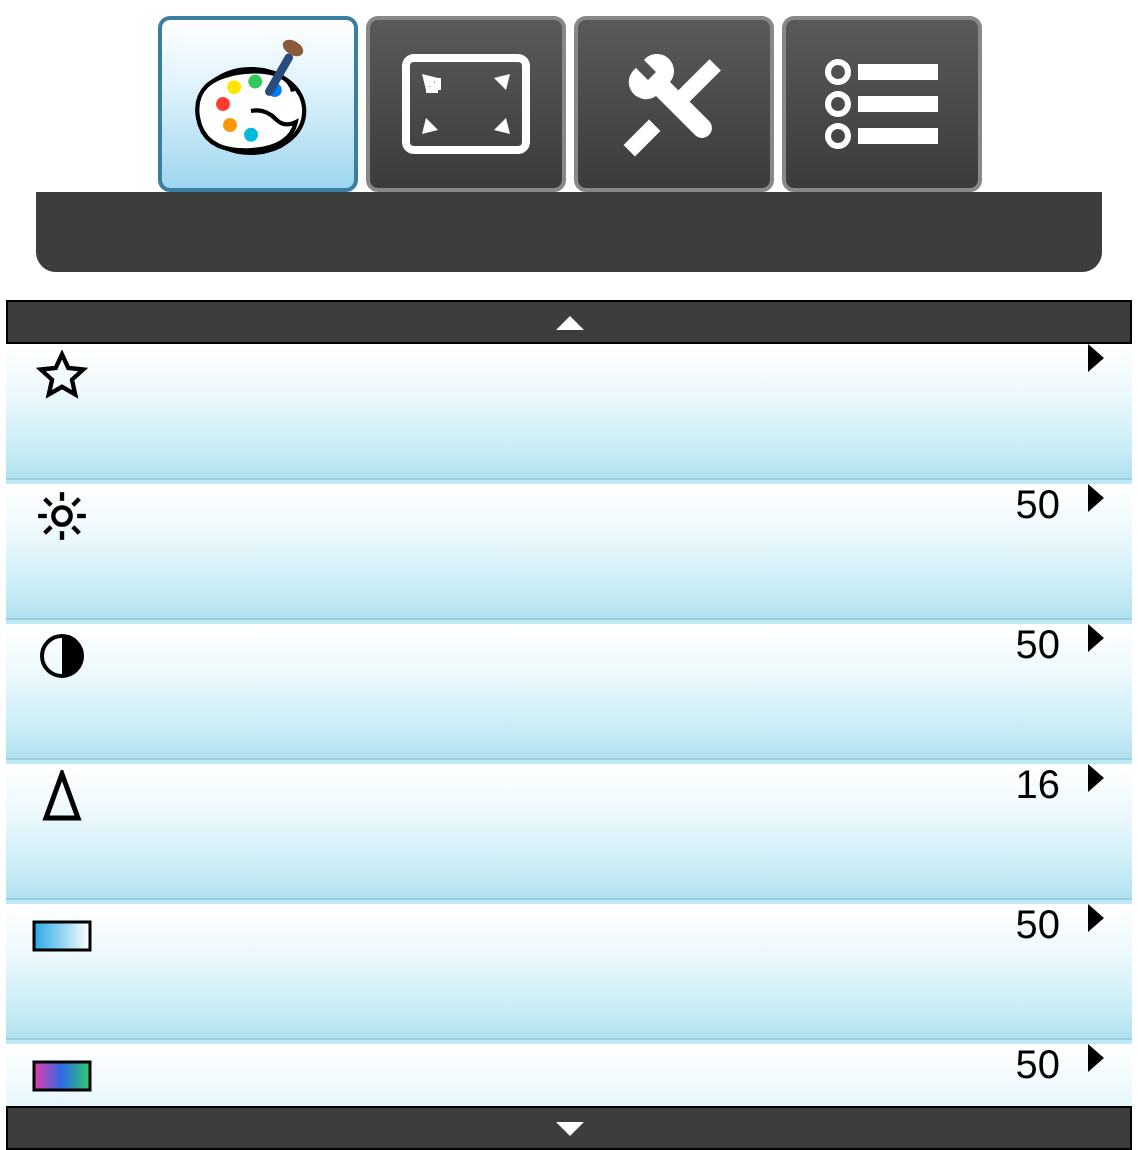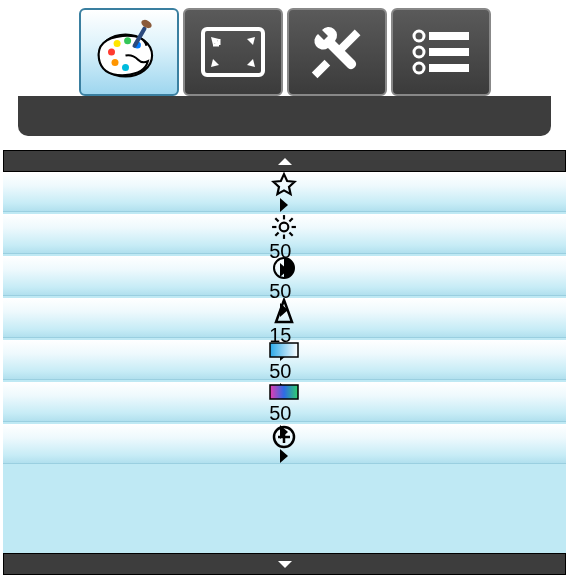--- a/index.html
+++ b/index.html
@@ -69,29 +69,28 @@
   }
   .arrow-up { border-bottom: 7px solid #fff; }
   .arrow-dn { border-top: 7px solid #fff; }
   
   .list {
     position: absolute;
     top: 172px; left: 3px; right: 3px; bottom: 22px;
     background: #bfe9f4;
   }
   .row {
-    height: 40px;
+    height: 68px;
     margin: 0 0 2px 0;
     background: linear-gradient(#ffffff 0%, #eef9fd 35%, #c7ecf6 80%, #b1e0ee 100%);
     border-bottom: 1px solid #9acfe0;
     display: flex;
-    align-items: center;
+    align-items: flex-start;
     padding: 0 14px 0 12px;
     cursor: pointer;
-    flex-direction: column;
   }
   .row .lefticon {
     width: 32px; height: 32px;
     display: flex; align-items: center; justify-content: center;
     color: #000;
   }
   .row .spacer { flex: 1; }
   .row .val {
     font-size: 20px;
     color: #000;
@@ -210,21 +209,21 @@
       <span class="chev"></span>
     </div>
 
     <div class="row">
       <span class="lefticon">
         <svg width="24" height="26" viewBox="0 0 24 26">
             <path d="M12 2 L20 24 L4 24 Z" fill="none" stroke="#000" stroke-width="2.5"></path>
           </svg>
       </span>
       <span class="spacer"></span>
-      <span class="val">15</span>
+      <span class="val">16</span>
       <span class="chev"></span>
     </div>
 
     <div class="row">
       <span class="lefticon">
         <svg width="30" height="20" viewBox="0 0 30 20">
             <rect x="1" y="3" width="28" height="14" stroke="#000" stroke-width="1.5" fill="url(#g1)"></rect>
             <defs>
               <linearGradient id="g1">
                 <stop offset="0" stop-color="#2aa8e8"></stop>

